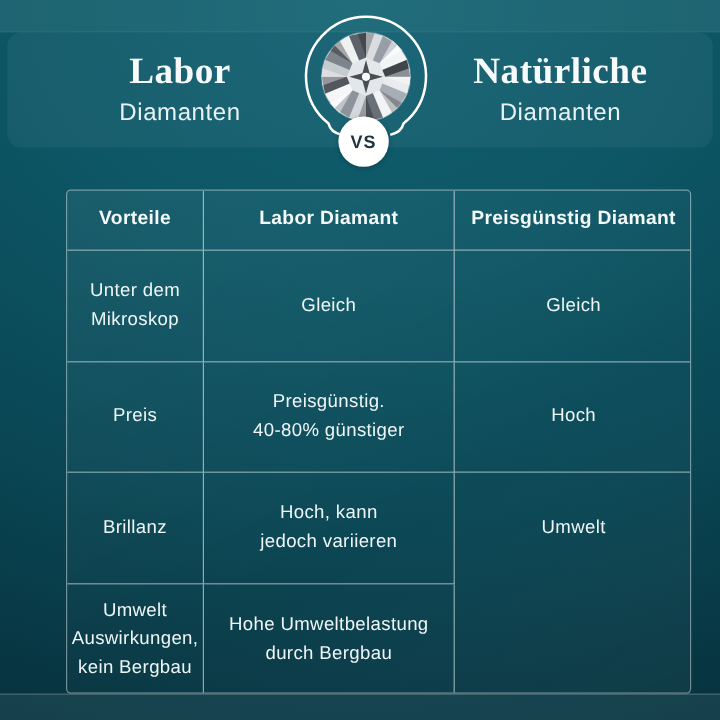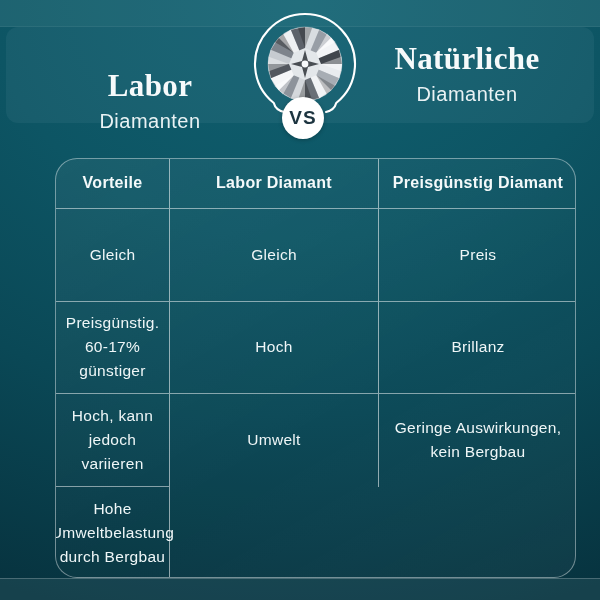--- a/index.html
+++ b/index.html
@@ -29,21 +29,21 @@
     background: rgba(215,245,250,0.055);
   }
   .strip-bottom {
     position: absolute; left: 0; top: 578px; width: 600px; height: 22px;
     background: rgba(210,240,245,0.075);
     border-top: 1px solid rgba(255,255,255,0.22);
   }
   .head-block {
     position: absolute; top: 42px; width: 240px; text-align: center;
   }
-  .head-block.left  { left: 30px; margin-top: 27px; }
+  .head-block.left  { left: 30px; }
   .head-block.right { left: 347px; }
   .head-title {
     font-family: "Liberation Serif", serif;
     font-weight: 700;
     font-size: 31px;
     line-height: 1.1;
     color: #f6fafb;
     letter-spacing: 0.4px;
   }
   .head-sub {
@@ -54,31 +54,31 @@
     letter-spacing: 0.5px;
   }
   .emblem {
     position: absolute; left: 245px; top: 2px; width: 120px; height: 120px;
   }
   .vs-badge {
     position: absolute; left: 282px; top: 97px; width: 42px; height: 42px;
     background: #ffffff;
     border-radius: 50%;
     display: flex; align-items: center; justify-content: center;
-    font-size: 19px; font-weight: 700; letter-spacing: 1px;
+    font-size: 15px; font-weight: 700; letter-spacing: 1px;
     color: #1d3440;
     box-shadow: 0 1px 4px rgba(0,0,0,0.25);
   }
   .cmp-table {
     position: absolute; left: 55px; top: 158px; width: 521px; height: 420px;
     display: grid;
     grid-template-columns: 114px 209px 198px;
     grid-template-rows: 50px repeat(4, 92.5px);
     border: 1px solid rgba(255,255,255,0.42);
-    border-radius: 22px;
+    border-radius: 4px;
     overflow: hidden;
     background: linear-gradient(150deg, rgba(255,255,255,0.055) 0%, rgba(255,255,255,0.015) 60%, rgba(255,255,255,0.04) 100%);
   }
   .cell {
     display: flex; align-items: center; justify-content: center;
     text-align: center;
     padding: 4px 10px;
     border-right: 1px solid rgba(255,255,255,0.55);
     border-bottom: 1px solid rgba(255,255,255,0.5);
     font-size: 15.5px;
@@ -150,32 +150,34 @@
     </g>
   </svg>
 
   <div class="vs-badge">VS</div>
 
   <div class="cmp-table">
     <div class="cell col-head">Vorteile</div>
     <div class="cell col-head">Labor Diamant</div>
     <div class="cell col-head">Preisgünstig Diamant</div>
 
+    <div class="cell">Unter dem
+Mikroskop</div>
     <div class="cell">Gleich</div>
     <div class="cell">Gleich</div>
 
     <div class="cell">Preis</div>
     <div class="cell">Preisgünstig.
-60-17% günstiger</div>
+40-80% günstiger</div>
     <div class="cell">Hoch</div>
 
     <div class="cell">Brillanz</div>
     <div class="cell">Hoch, kann
 jedoch variieren</div>
 
     <div class="cell last-row">Umwelt</div>
-    <div class="cell last-row">Geringe Auswirkungen,
+    <div class="cell last-row">Umwelt Auswirkungen,
 kein Bergbau</div>
     <div class="cell last-row">Hohe Umweltbelastung
 durch Bergbau</div>
   </div>
 
 </div>
 
 </body></html>

